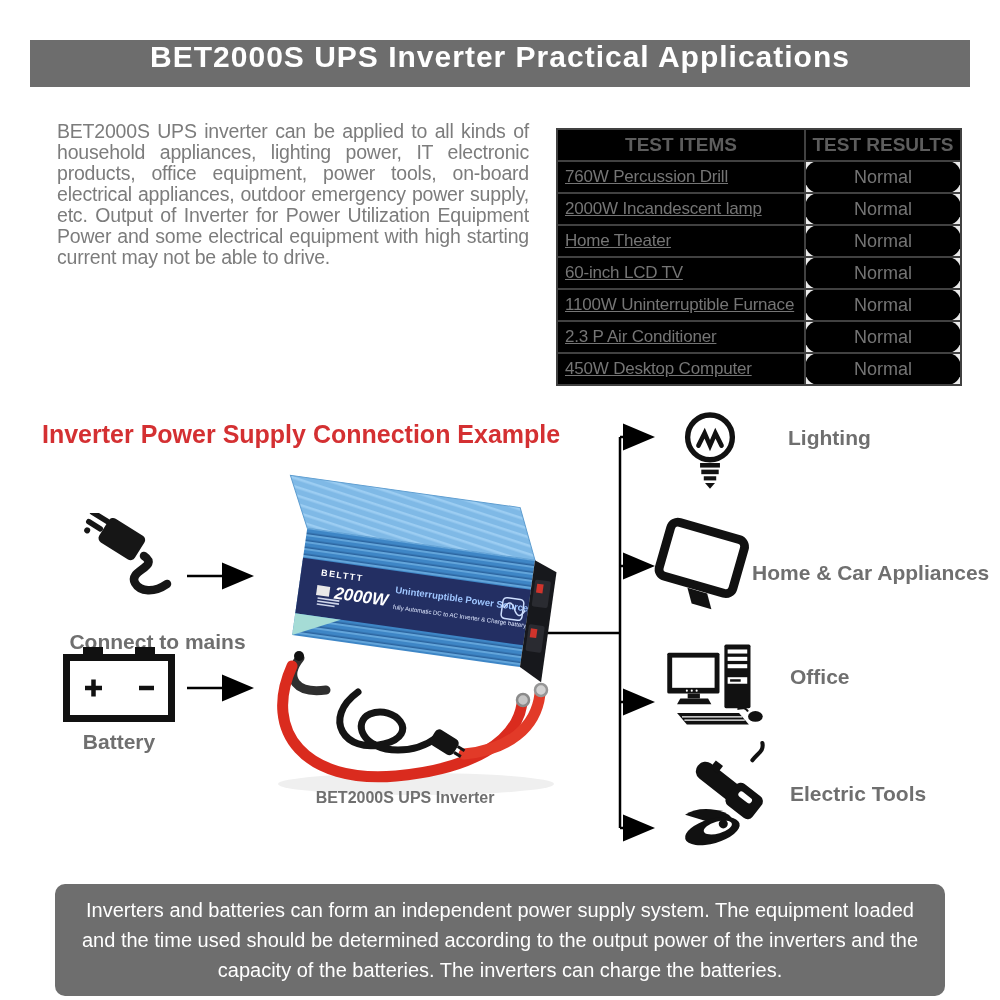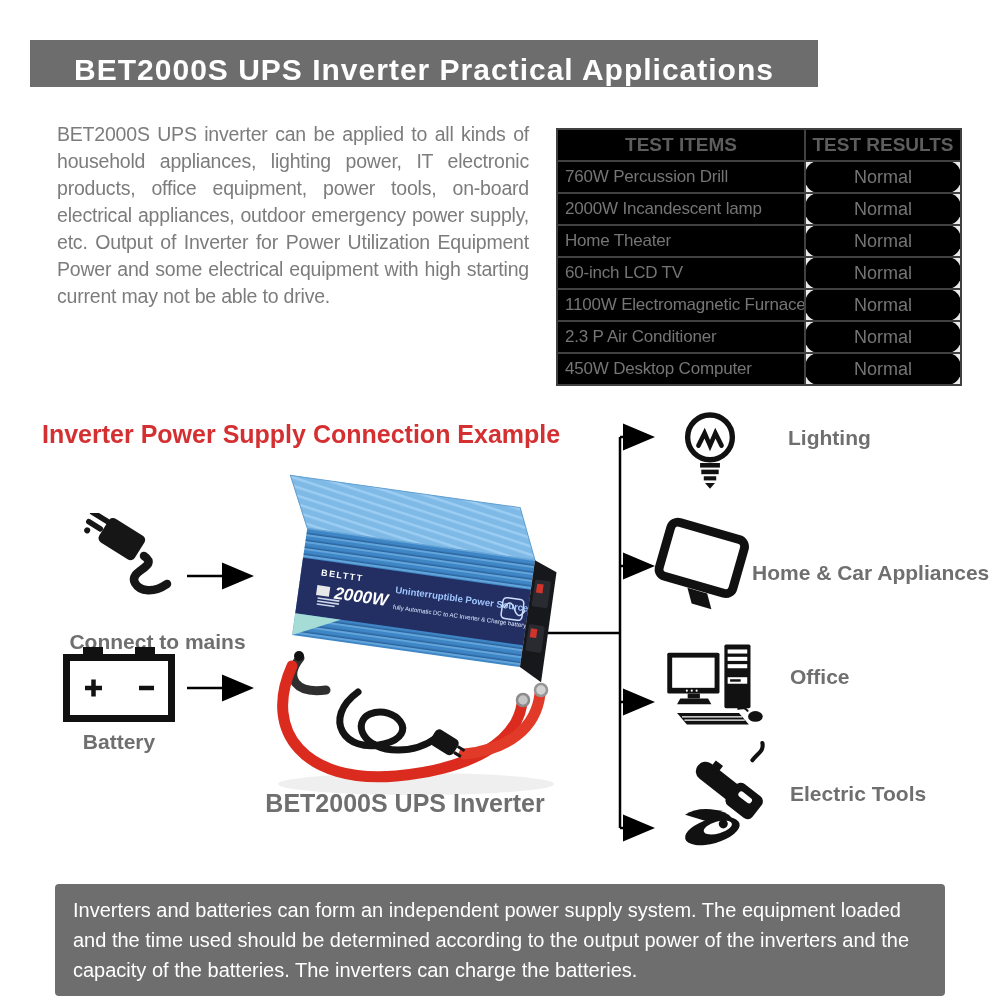--- a/index.html
+++ b/index.html
@@ -4,63 +4,63 @@
 <style>
   html,body{margin:0;padding:0;background:#fff;}
   #page{
     position:relative;width:1000px;height:1000px;background:#ffffff;
     font-family:"Liberation Sans","DejaVu Sans",sans-serif;overflow:hidden;
   }
   .abs{position:absolute;}
 
   
   #title-bar{
-    left:30px;top:40px;width:788px;height:47px;background:#6d6d6d;
+    left:30px;top:40px;width:940px;height:47px;background:#6d6d6d;
     color:#ffffff;font-size:30px;font-weight:bold;letter-spacing:1px;
-    display:flex;align-items:flex-end;justify-content:center;white-space:nowrap;
+    display:flex;align-items:flex-start;justify-content:center;white-space:nowrap;
   }
 
   
   #intro{
     left:57px;top:121px;width:472px;color:#7c7c7c;font-size:19.5px;
-    line-height:27px;text-align:justify;letter-spacing:-0.2px;
+    line-height:21px;text-align:justify;letter-spacing:-0.2px;
   }
 
   
   #test-table{
     left:556px;top:128px;width:404px;border-collapse:collapse;
     background:#ebebeb;table-layout:fixed;
   }
   #test-table th,#test-table td{
     border:2px solid #414141;background:#000000;height:28px;
     overflow:hidden;white-space:nowrap;
   }
   #test-table th{color:#5d5d5d;font-size:19px;font-weight:bold;text-align:center;}
-  #test-table td.item{color:#757575;font-size:17px;text-align:left;padding-left:7px;letter-spacing:-0.2px;}
+  #test-table td.item{color:#757575;font-size:17px;text-align:left;padding-left:7px;letter-spacing:-0.2px;text-decoration:underline;}
   #test-table td.result{color:#757575;font-size:18px;text-align:center;border-radius:14px;}
   #test-table col.c1{width:248px;} #test-table col.c2{width:156px;}
 
   
   #diagram-heading{
     left:42px;top:420px;color:#d43032;font-size:25px;font-weight:bold;white-space:nowrap;
   }
 
   .diagram-label{
     color:#6f6f6f;font-weight:bold;font-size:21px;line-height:28px;white-space:nowrap;
   }
   .centered{text-align:center;}
 
   #inverter-caption{
     left:255px;top:789px;width:300px;text-align:center;color:#6f6f6f;
-    font-weight:bold;font-size:25px;white-space:nowrap;
+    font-weight:bold;font-size:16px;white-space:nowrap;
   }
 
   #footer-note{
-    left:55px;top:884px;width:854px;background:#6e6e6e;border-radius:4px;
-    color:#ffffff;font-size:20px;line-height:30px;padding:11px 18px;
+    left:55px;top:884px;width:854px;background:#6e6e6e;border-radius:10px;
+    color:#ffffff;font-size:20px;line-height:30px;padding:11px 18px;text-align:center;
   }
 
   svg{display:block;}
   .wire{stroke:#000;stroke-width:2.5;fill:none;}
 </style>
 </head>
 <body>
 
 <div id="page">
 
@@ -92,21 +92,21 @@
     </tr>
     <tr>
       <td class="item">Home Theater</td>
       <td class="result">Normal</td>
     </tr>
     <tr>
       <td class="item">60-inch LCD TV</td>
       <td class="result">Normal</td>
     </tr>
     <tr>
-      <td class="item">1100W Electromagnetic Furnace</td>
+      <td class="item">1100W Uninterruptible Furnace</td>
       <td class="result">Normal</td>
     </tr>
     <tr>
       <td class="item">2.3 P Air Conditioner</td>
       <td class="result">Normal</td>
     </tr>
     <tr>
       <td class="item">450W Desktop Computer</td>
       <td class="result">Normal</td>
     </tr>

